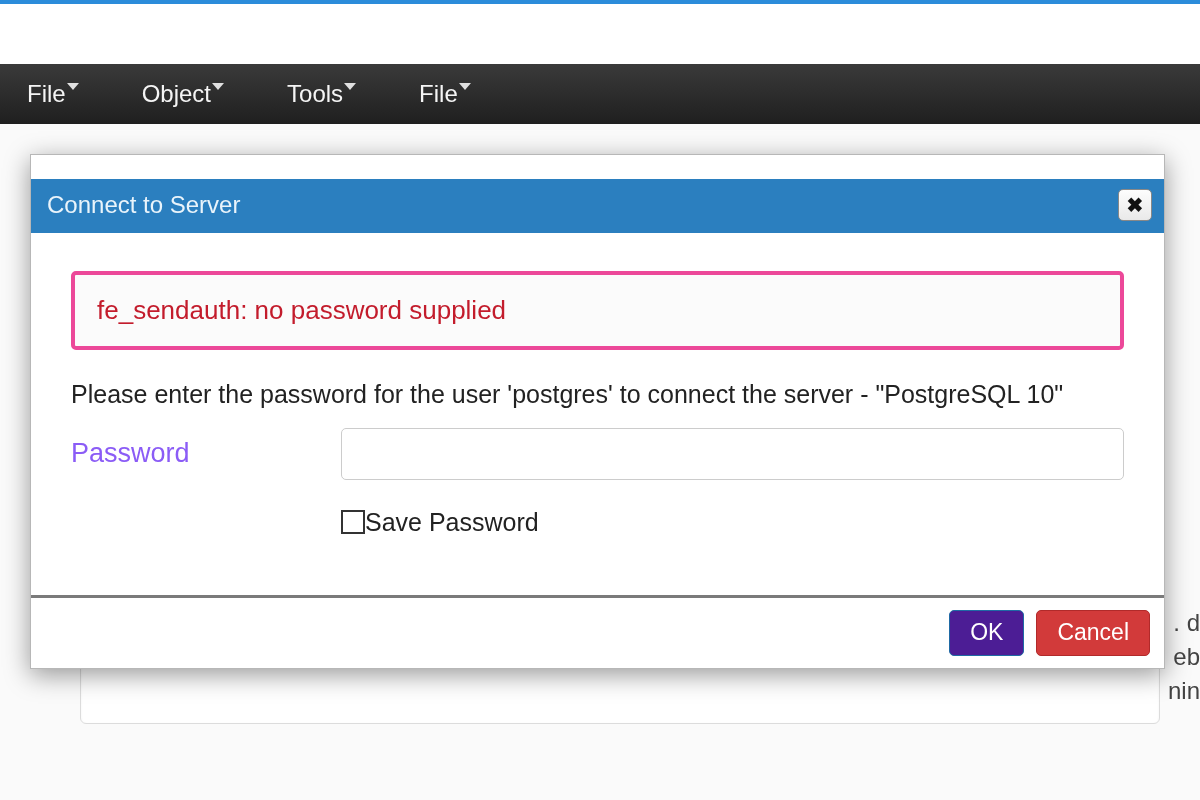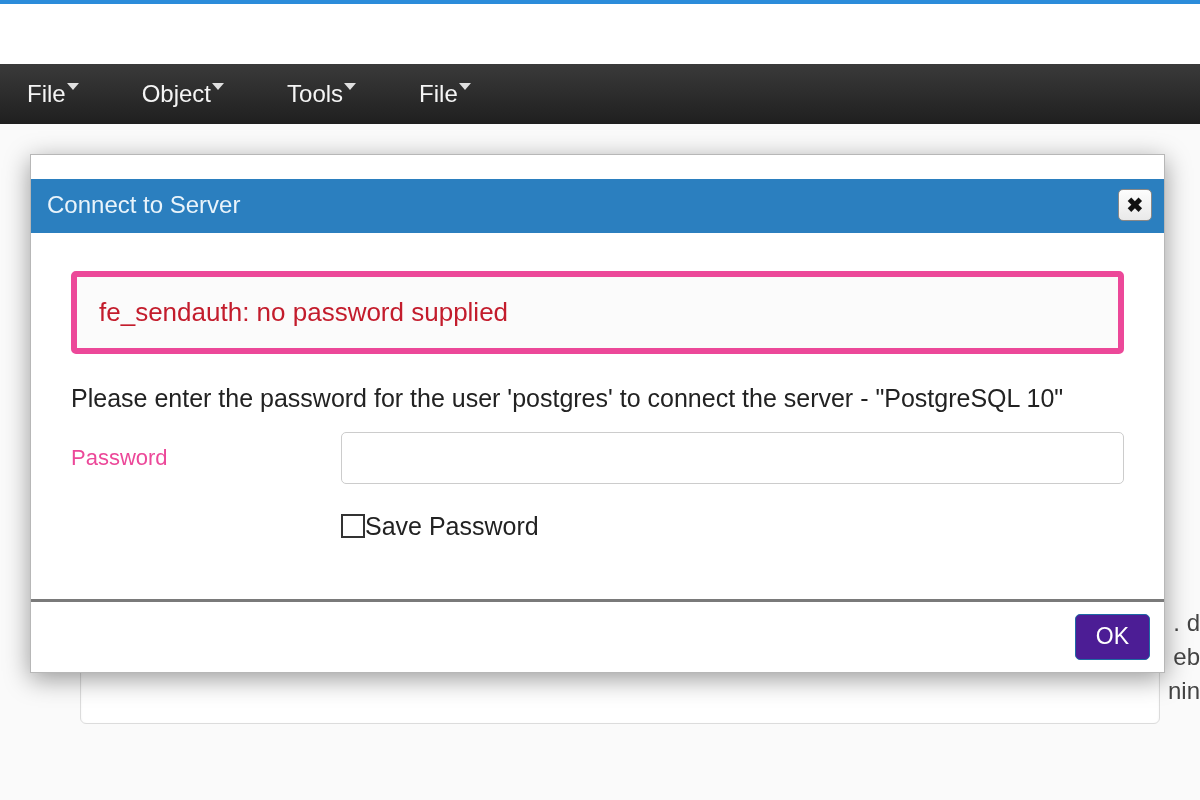--- a/index.html
+++ b/index.html
@@ -90,21 +90,21 @@
     font-weight: bold;
     color: #111;
     font-size: 20px;
   }
 
   .dlg-body {
     padding: 38px 40px 30px 40px;
   }
 
   .error-box {
-    border: 6px solid #ec4899;
+    border: 4px solid #ec4899;
     background: #fbfbfb;
     border-radius: 5px;
     padding: 20px 22px;
     color: #c31c2c;
     font-size: 26px;
     margin-bottom: 26px;
   }
 
   .prompt-text {
     font-size: 25px;
@@ -113,22 +113,22 @@
     margin-bottom: 14px;
   }
 
   .form-row {
     display: flex;
     align-items: center;
     margin-bottom: 28px;
   }
   .form-label {
     width: 270px;
-    font-size: 22px;
-    color: #ec4899;
+    font-size: 27px;
+    color: #8b5cf6;
   }
   .form-input {
     flex: 1;
     height: 52px;
     border: 1px solid #ccc;
     border-radius: 5px;
     background: #fff;
     font-size: 22px;
     padding: 0 12px;
   }
@@ -227,16 +227,19 @@
           <div class="checkbox"></div>
           <span class="checkbox-label">Save Password</span>
         </div>
       </div>
     </div>
 
     <div class="dlg-footer">
       <div class="btn btn-primary">
         <span>OK</span>
       </div>
+      <div class="btn btn-danger">
+        <span>Cancel</span>
+      </div>
     </div>
   </div>
 
 </div>
 
 </body></html>

